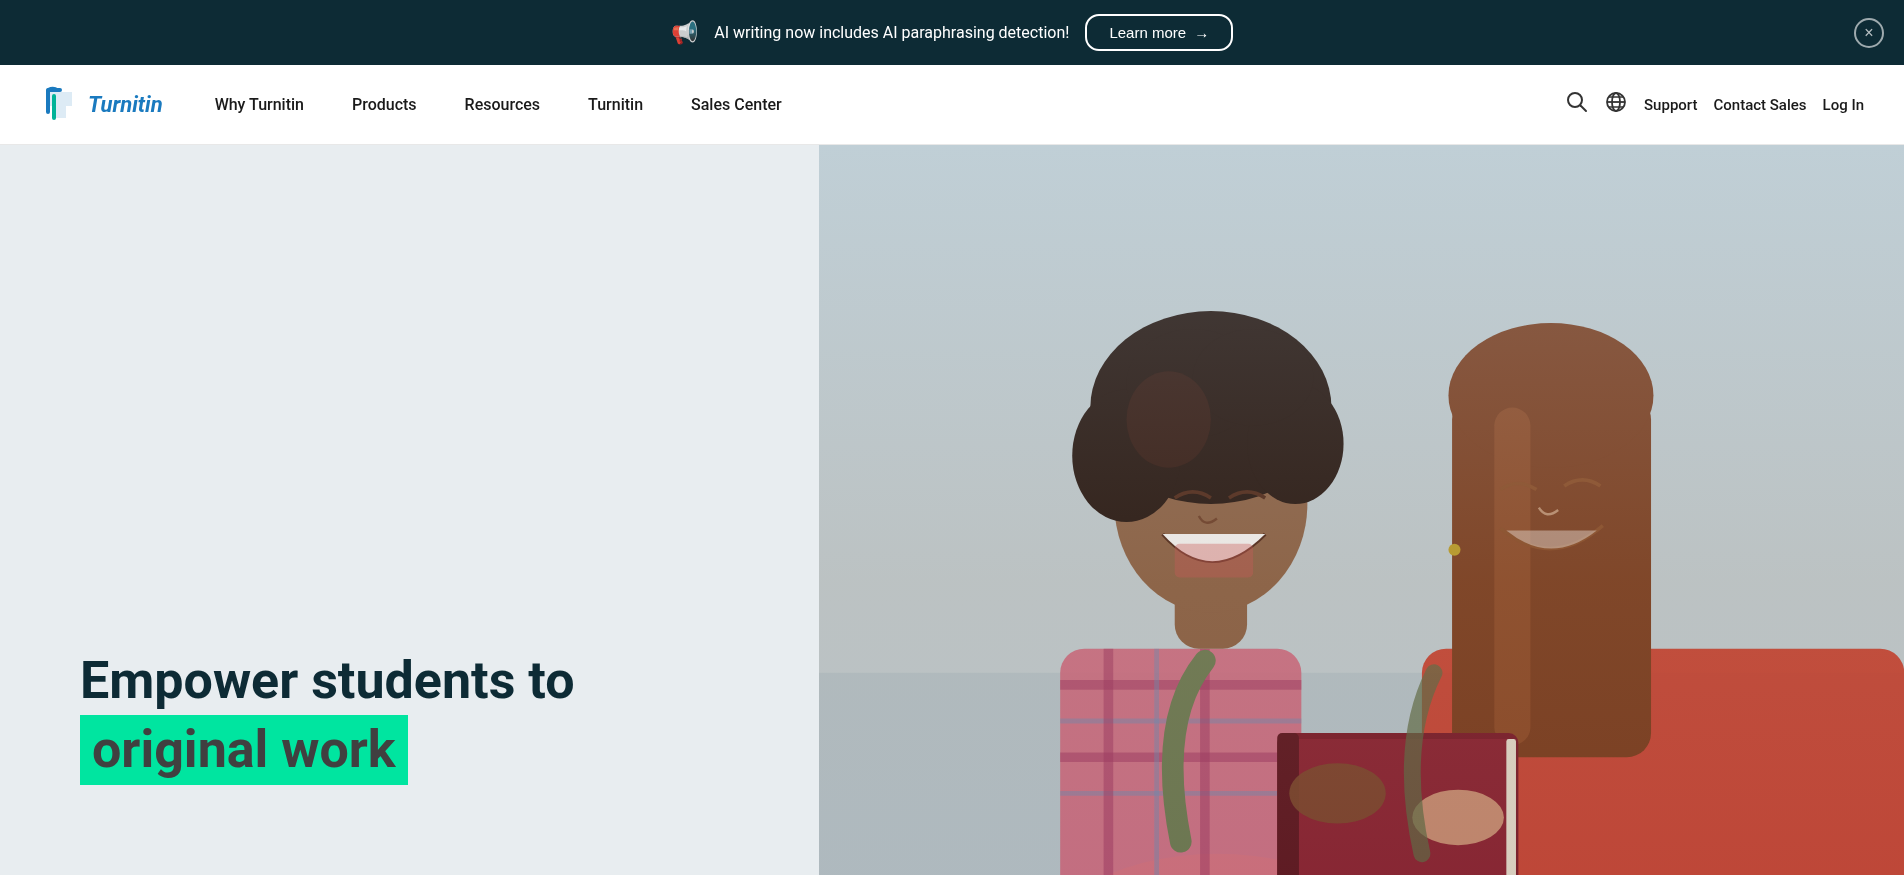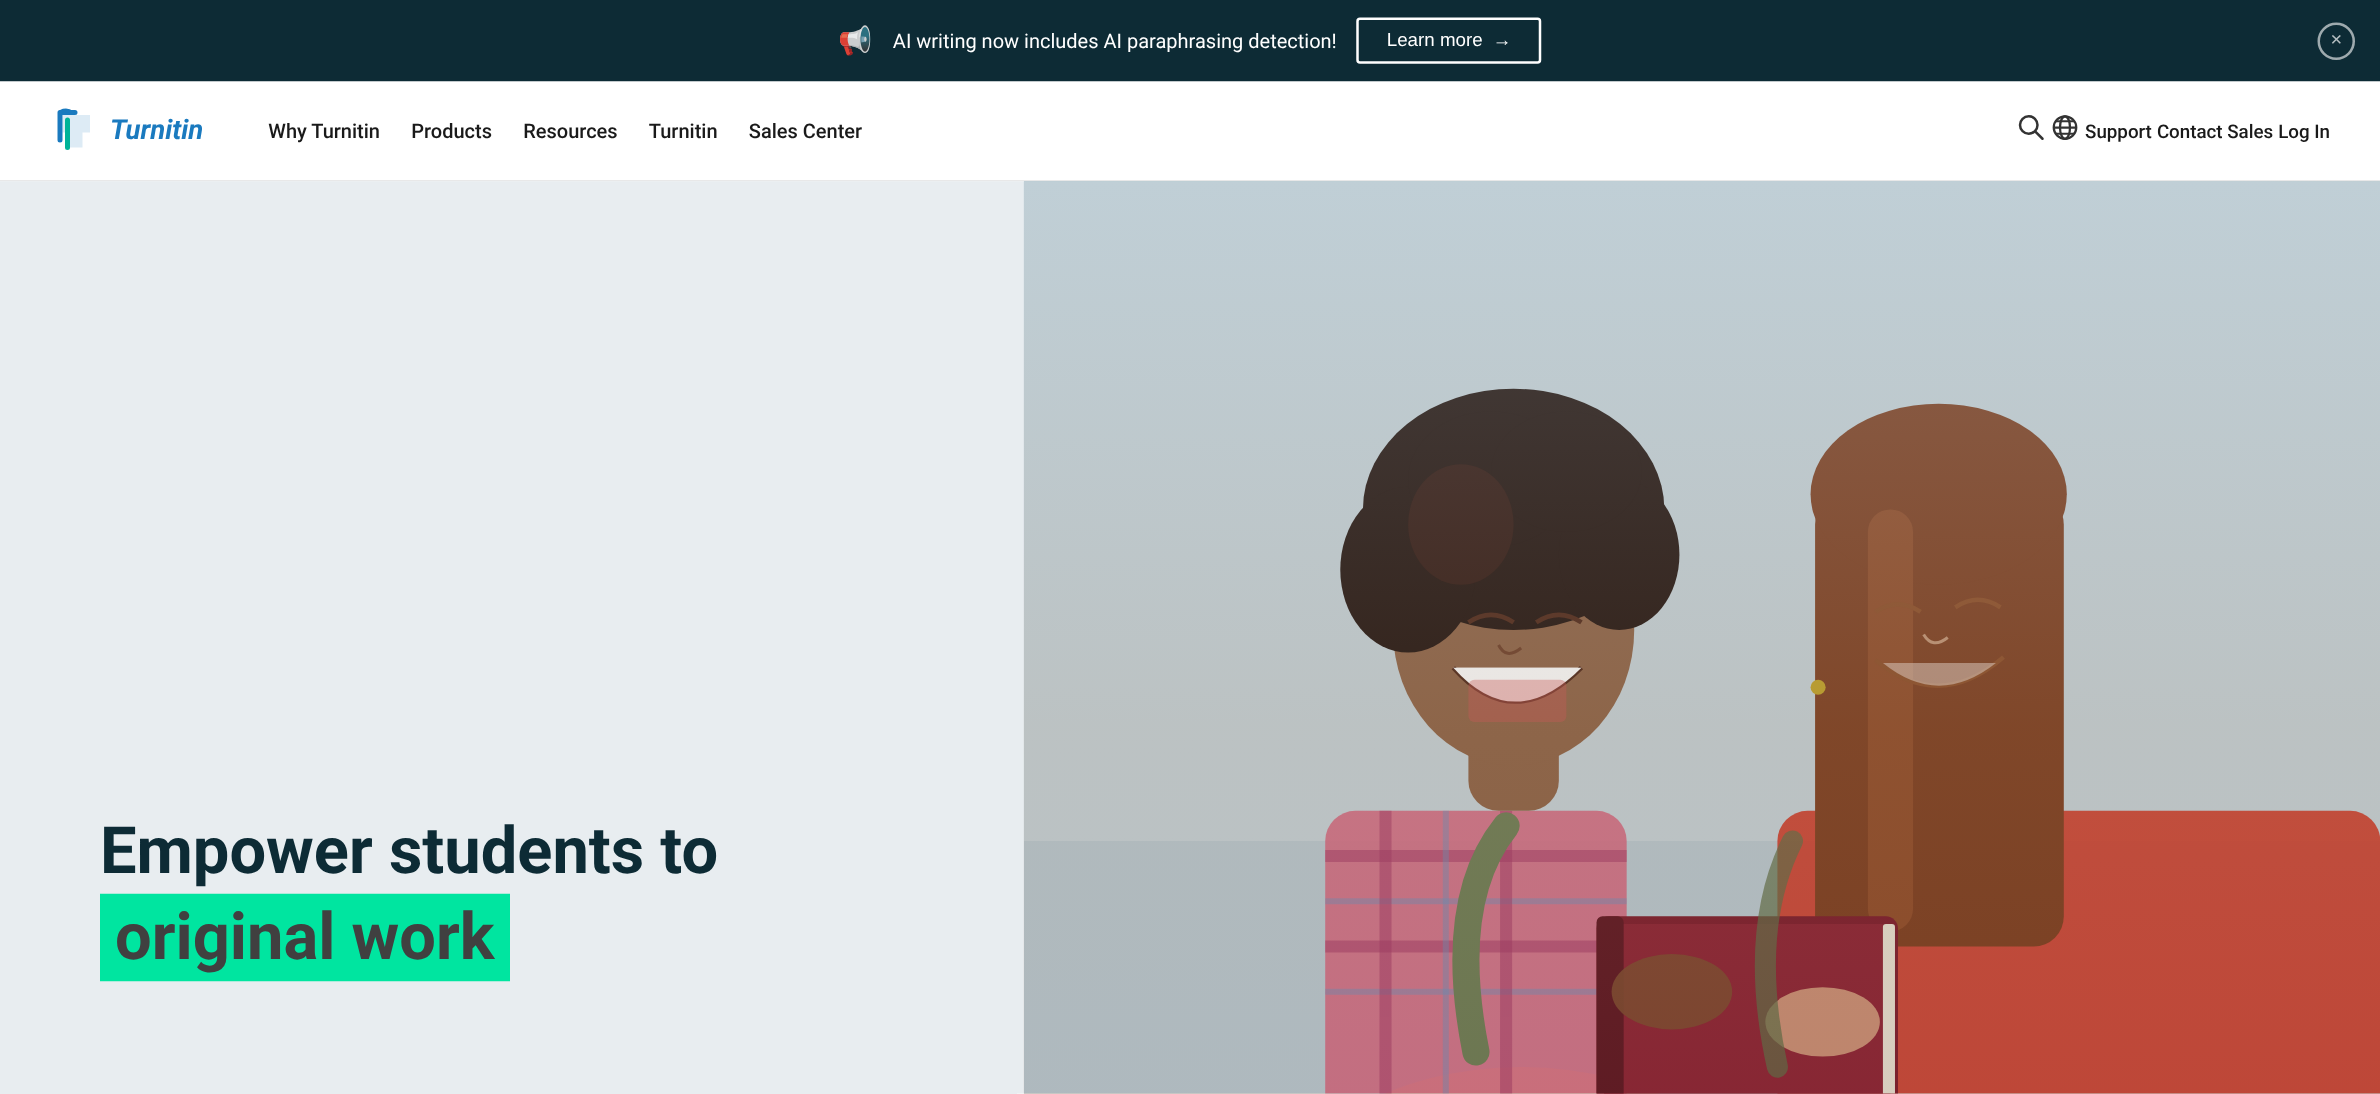--- a/index.html
+++ b/index.html
@@ -36,21 +36,21 @@
       color: #ffffff;
     }
 
     #announcement-bar .learn-more-btn {
       border: 2px solid #ffffff;
       color: #ffffff;
       background: transparent;
       padding: 8px 22px;
       font-size: 15px;
       cursor: pointer;
-      border-radius: 3px;
+      border-radius: 14px;
       display: flex;
       align-items: flex-start;
       gap: 8px;
       white-space: nowrap;
     }
 
     #close-announcement {
       position: absolute;
       right: 20px;
       top: 50%;
@@ -94,37 +94,37 @@
     }
 
     .logo-icon {
       width: 42px;
       height: 42px;
     }
 
     #navbar-links {
       display: flex;
       align-items: center;
-      gap: 1px;
+      gap: 24px;
     }
 
     .nav-link {
       font-size: 16px;
       color: #1a1a1a;
       text-decoration: none;
       padding: 8px 12px;
       cursor: pointer;
       border-radius: 4px;
       font-weight: 500;
     }
 
     #navbar-right {
       display: flex;
       align-items: center;
-      gap: 4px;
+      gap: 16px;
     }
 
     .search-icon {
       font-size: 20px;
       cursor: pointer;
       color: #333;
     }
 
     .globe-icon {
       font-size: 22px;

